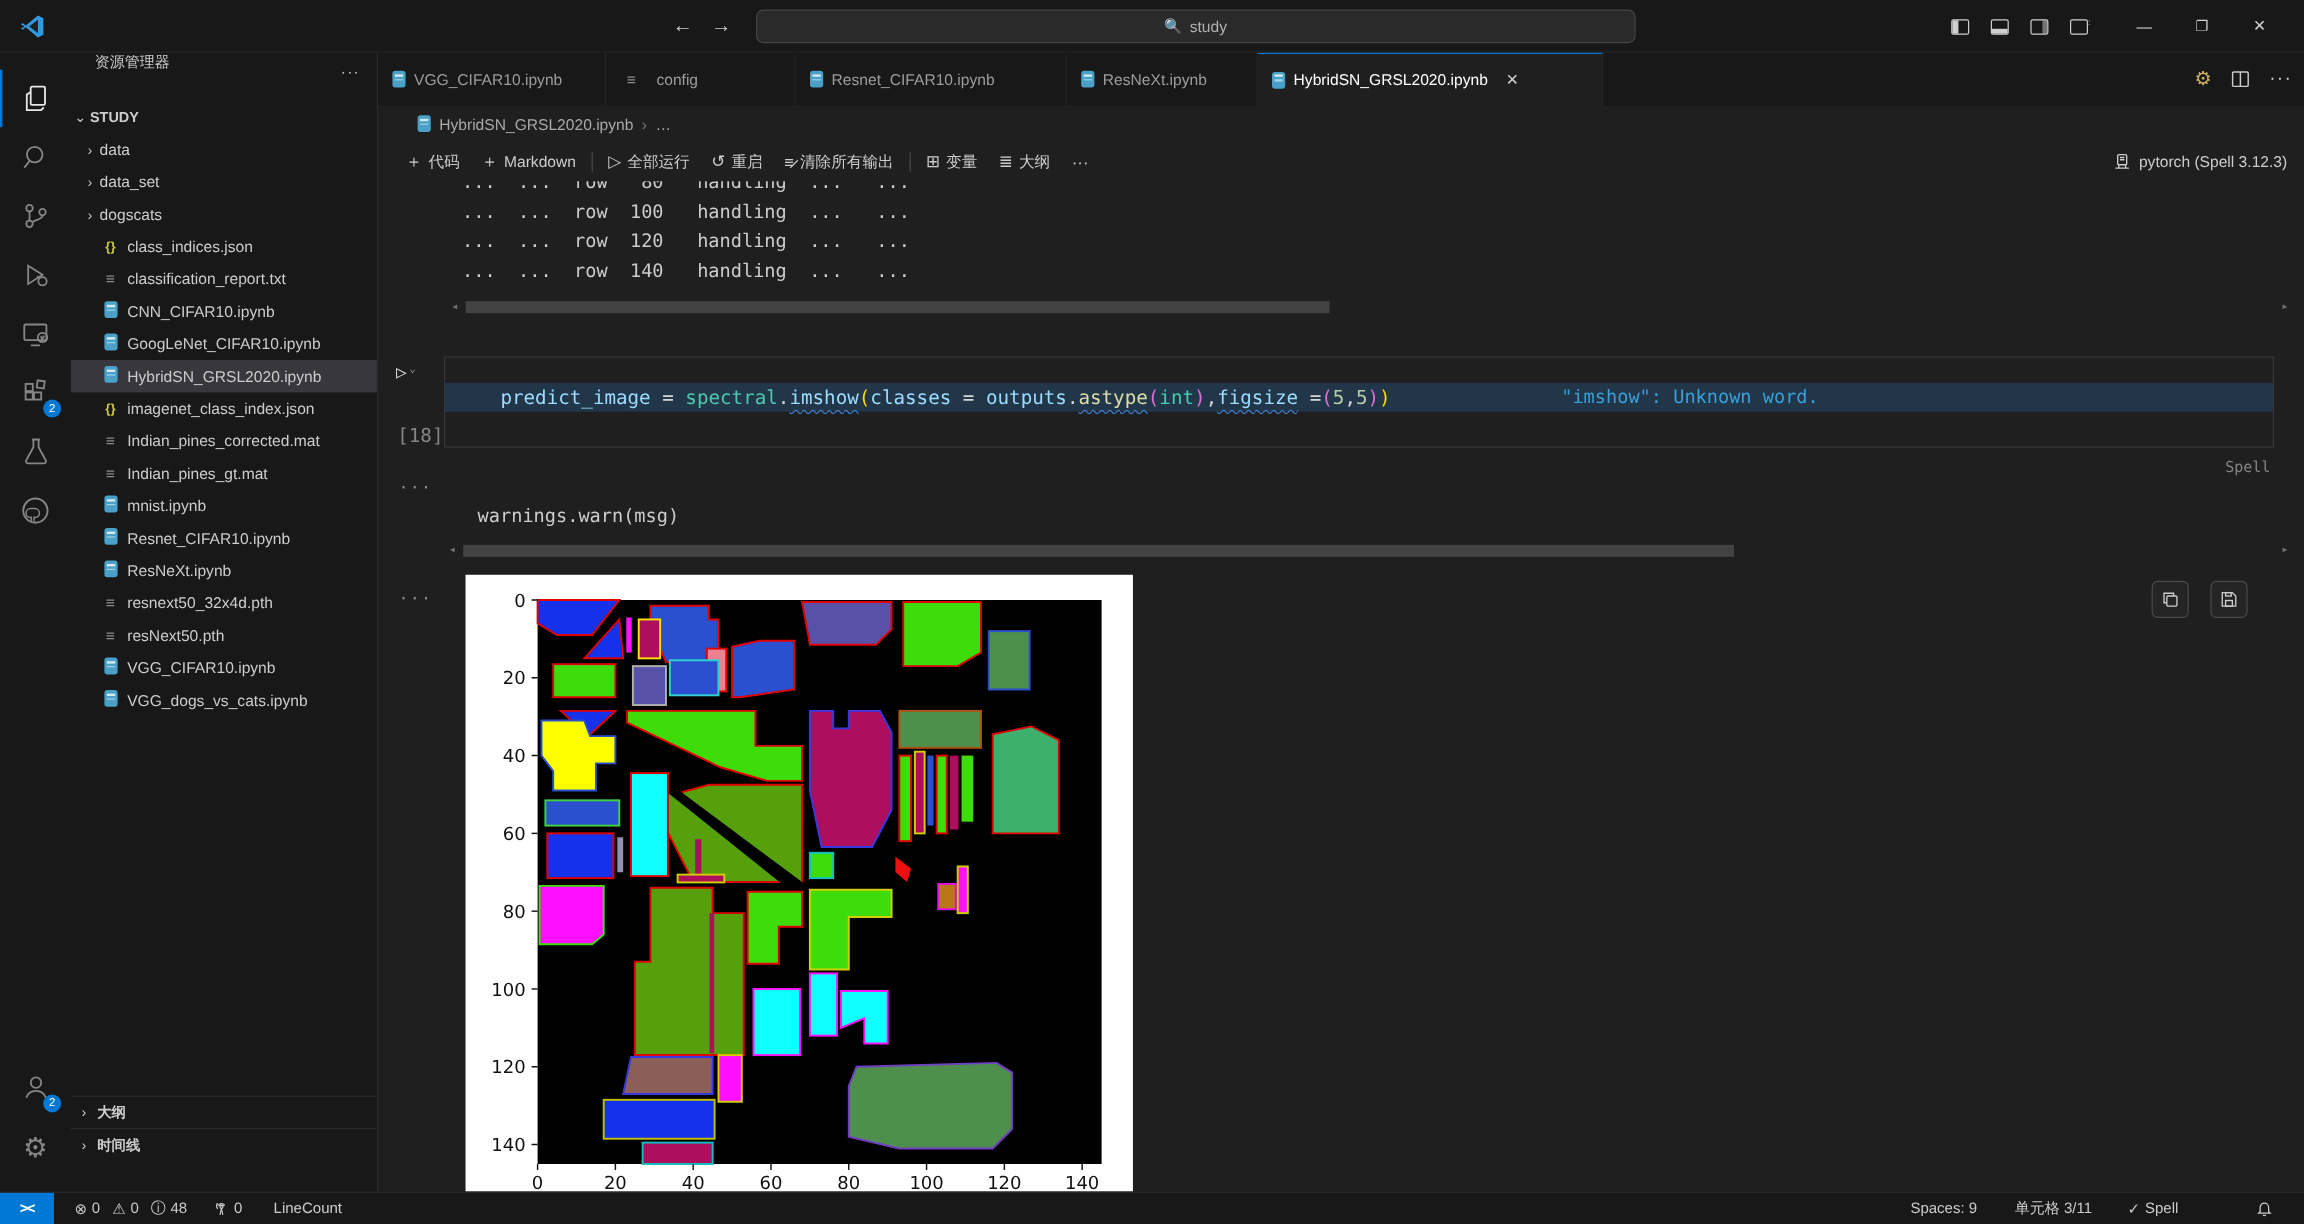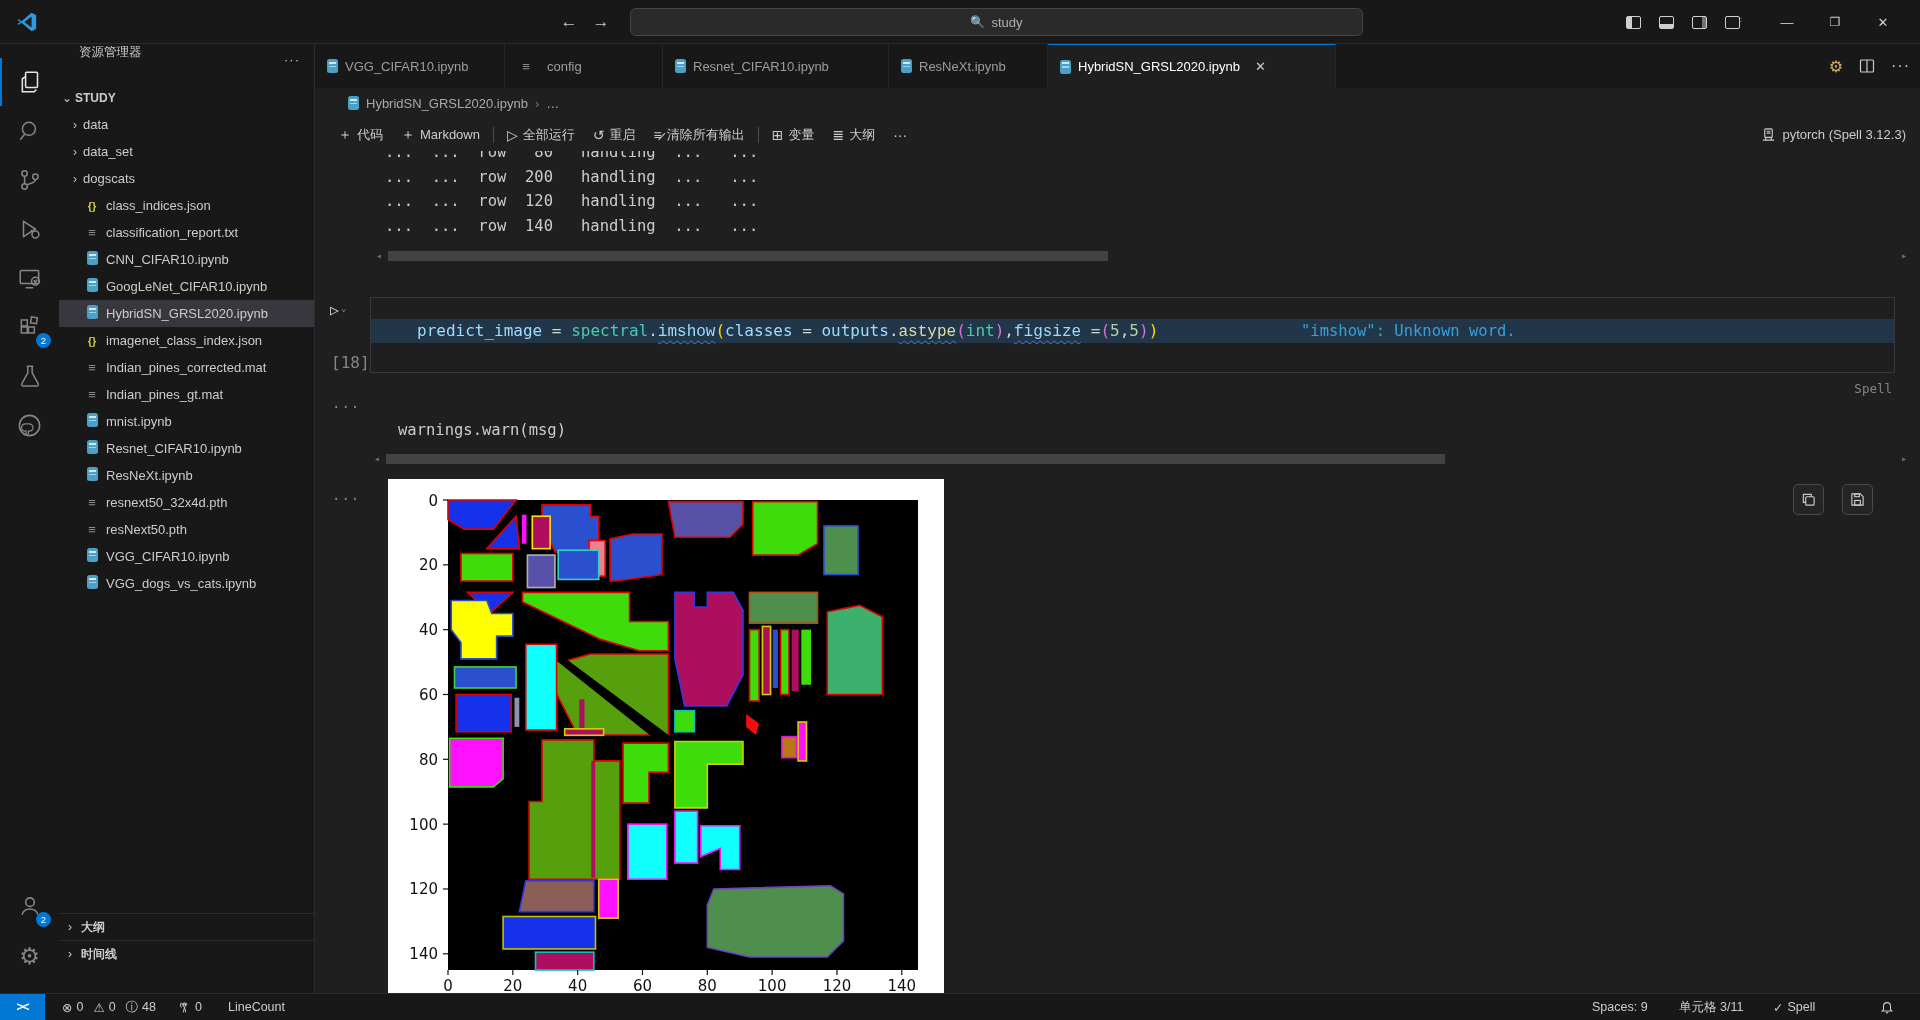--- a/index.html
+++ b/index.html
@@ -75,21 +75,21 @@
   .hscroll { position:absolute; height:14px; }
   .hscroll .thumb { position:absolute; top:2px; height:10px; background:#434343; }
   .scrollarrow { position:absolute; font-size:10px; color:#6f6f6f; top:1px; }
   #cell { position:absolute; left:55px; top:146px; width:1525px; height:76px; background:#1f1f1f; border:1px solid #37373d; }
   #runbtn { position:absolute; left:15px; top:150px; color:#d7d7d7; font-size:15px; display:flex; gap:2px; align-items:flex-start; }
   #runbtn .chev { font-size:9px; margin-top:2px; color:#9a9a9a; }
   #execcount { position:absolute; left:16px; top:202px; font-size:16px; color:#858585; }
   #codeline { position:absolute; left:0; top:21px; width:100%; height:24px; background:rgba(38,79,120,0.48);
     display:flex; align-items:center; }
   #codetokens { margin-left:46px; font-size:16px; white-space:pre; }
-  .sq { text-decoration:underline; text-decoration-style:wavy; text-decoration-color:#3e7fd4; text-decoration-thickness:1px; text-underline-offset:3.5px;font-family:Liberation Mono, monospace; }
+  .sq { text-decoration:underline; text-decoration-style:wavy; text-decoration-color:#3e7fd4; text-decoration-thickness:1px; text-underline-offset:3.5px; }
   #inlinehint { position:absolute; left:930px; top:0; height:24px; display:flex; align-items:center;
     color:#38a0d8; font-size:15.5px; white-space:pre; }
   #pythonlabel { position:absolute; right:28px; top:230px; font-size:12.5px; color:#858585; }
   .celldots { position:absolute; color:#8a8a8a; font-size:14px; letter-spacing:1px; }
   #warnline1 { position:absolute; left:65px; top:245px; width:1516px; overflow:hidden; white-space:pre; font-size:15.5px; line-height:25px; color:#cccccc; }
   #warnlink { color:#4daafc; text-decoration:underline; }
   #warnline2 { position:absolute; left:83px; top:270px; font-size:15.5px; color:#cccccc; }
   #figure { position:absolute; left:73px; top:328px; width:556px; height:556px; background:#ffffff; }
   .outbtn { position:absolute; top:333px; width:31px; height:31px; background:#252526; border:1px solid #4a4a4a;
     border-radius:5px; display:flex; align-items:center; justify-content:center; color:#cccccc; }
@@ -382,21 +382,21 @@
             <rect x="4" y="2" width="8" height="9" rx="1"></rect>
             <path d="M6 4.5 H10 M6 6.5 H10 M2 14 H14 M5 11 V14 M11 11 V14"></path>
           </svg>
           <span>pytorch (Spell 3.12.3)</span>
         </div>
       </div>
 
     <div id="nbcontent">
 
       <div id="outlines">...  ...  row   80   handling  ...   ...
-...  ...  row  200   handling  ...   ...
+...  ...  row  100   handling  ...   ...
 ...  ...  row  120   handling  ...   ...
 ...  ...  row  140   handling  ...   ...</div>
 
       <div class="hscroll" style="top:98px;left:73px;width:1507px;">
         <span class="scrollarrow" style="left:-12px;">◂</span>
         <div class="thumb" style="left:0;width:720px;"></div>
         <span class="scrollarrow" style="right:-12px;">▸</span>
       </div>
 
       <div id="runbtn">

